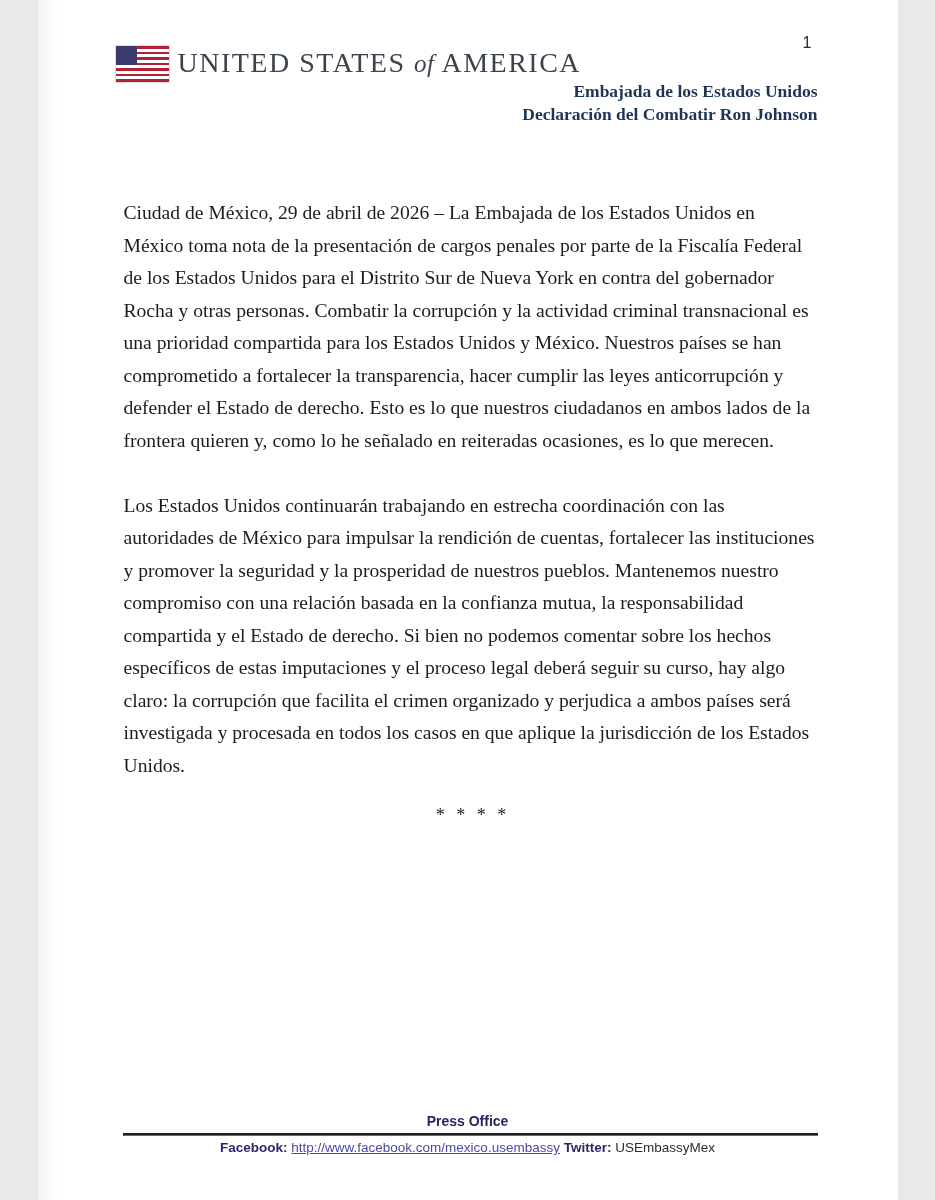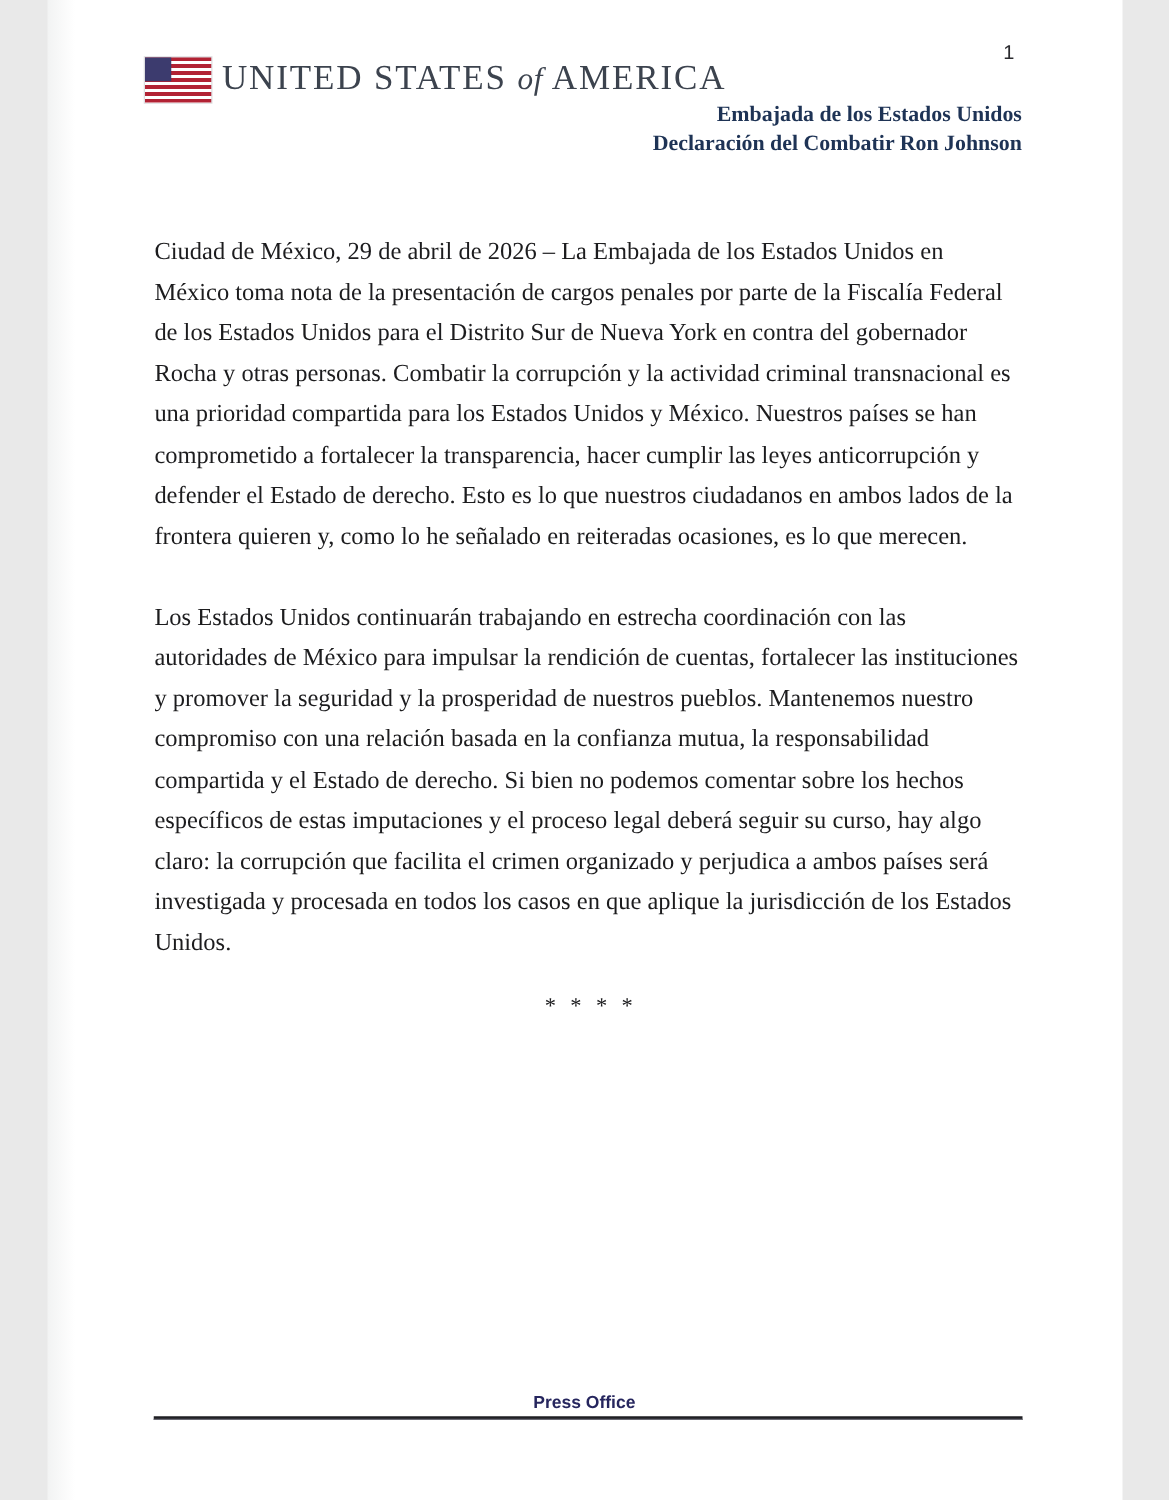--- a/index.html
+++ b/index.html
@@ -64,21 +64,21 @@
     top: 146px; left: 0; right: 0;
     text-align: center;
     font-weight: bold;
     font-size: 23px;
     color: #1c2f52;
   }
 
   
   .body-text {
     position: absolute;
-    top: 186px; left: 86px; right: 79px;
+    top: 197px; left: 86px; right: 79px;
     font-size: 19.6px;
     line-height: 32.5px;
     color: #1c1c1e;
   }
   .body-text p {
     white-space: pre-line;
     margin: 0;
   }
   .body-text p + p { margin-top: 32.5px; font-family: Liberation Serif, serif; }
   .separator {
@@ -158,15 +158,16 @@
 específicos de estas imputaciones y el proceso legal deberá seguir su curso, hay algo
 claro: la corrupción que facilita el crimen organizado y perjudica a ambos países será
 investigada y procesada en todos los casos en que aplique la jurisdicción de los Estados
 Unidos.</p>
     <div class="separator">* * * *</div>
   </div>
 
   <div class="footer">
     <div class="footer-title">Press Office</div>
     <div class="footer-rule"></div>
+    <div class="footer-line"><span class="footer-label">Facebook:</span> <span class="footer-link">http://www.facebook.com/mexico.usembassy</span> <span class="footer-label">Twitter:</span> <span class="footer-plain">USEmbassyMex</span></div>
   </div>
 
 </div>
 
 </body></html>

